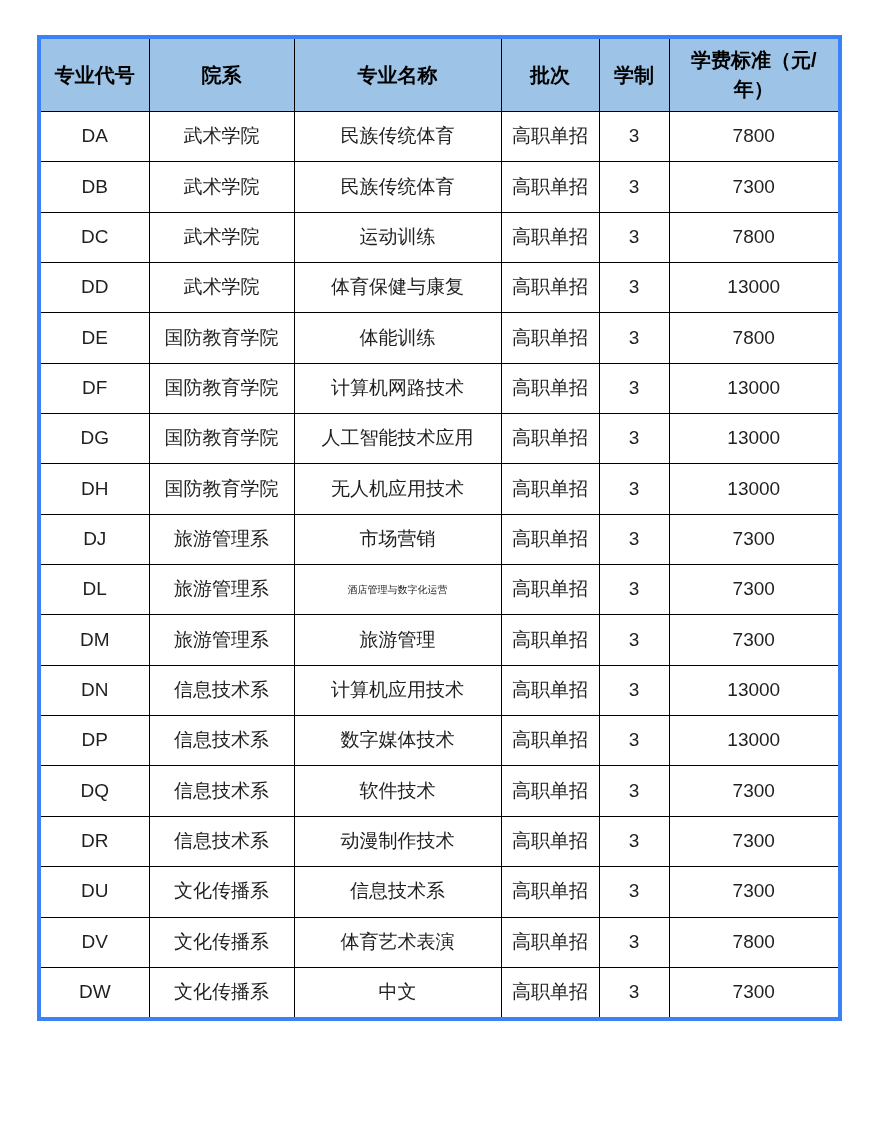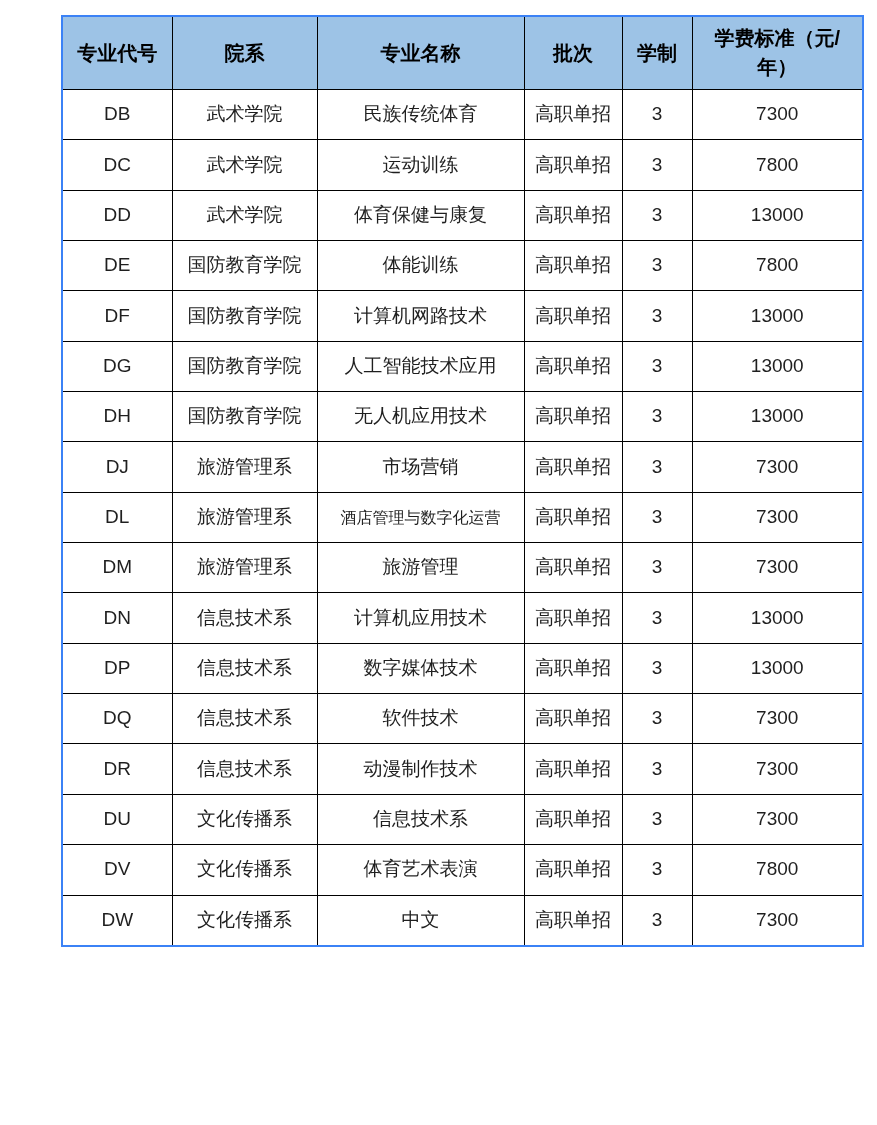--- a/index.html
+++ b/index.html
@@ -12,26 +12,25 @@
     width: 877px;
     height: 1125px;
     background: #ffffff;
     font-family: "Liberation Sans", "DejaVu Sans", sans-serif;
     color: #1f1f1f;
     overflow: hidden;
   }
   table.tuition-table {
     position: absolute;
     left: 37px;
-    top: 15px;
+    top: 35px;
     width: 801px;
     border-collapse: collapse;
     table-layout: fixed;
-    border: 2px solid #3b82f6;
-    margin-left: 24px;
+    border: 4px solid #3b82f6;
   }
   table.tuition-table th,
   table.tuition-table td {
     border: 1px solid #000000;
     text-align: center;
     vertical-align: middle;
     padding: 0 2px;
     overflow: hidden;
   }
   table.tuition-table th {
@@ -44,21 +43,21 @@
     line-height: 1.45;
   }
   table.tuition-table td {
     font-size: 19px;
     font-weight: normal;
     height: 49.35px;
     line-height: 1.2;
     background: #ffffff;
   }
   table.tuition-table td.small {
-    font-size: 16px;
+    font-size: 10px;
   }
   col.c-code    { width: 110px; }
   col.c-dept    { width: 145px; }
   col.c-major   { width: 207px; }
   col.c-batch   { width: 98px;  }
   col.c-years   { width: 70px;  }
   col.c-tuition { width: 171px; }
 </style>
 </head>
 <body>
@@ -79,20 +78,28 @@
         <th>院系</th>
         <th>专业名称</th>
         <th>批次</th>
         <th>学制</th>
         <th>学费标准（元/
 年）</th>
       </tr>
     </thead>
     <tbody>
         <tr>
+    <td>DA</td>
+    <td>武术学院</td>
+    <td>民族传统体育</td>
+    <td>高职单招</td>
+    <td>3</td>
+    <td>7800</td>
+  </tr>
+        <tr>
     <td>DB</td>
     <td>武术学院</td>
     <td>民族传统体育</td>
     <td>高职单招</td>
     <td>3</td>
     <td>7300</td>
   </tr>
         <tr>
     <td>DC</td>
     <td>武术学院</td>

